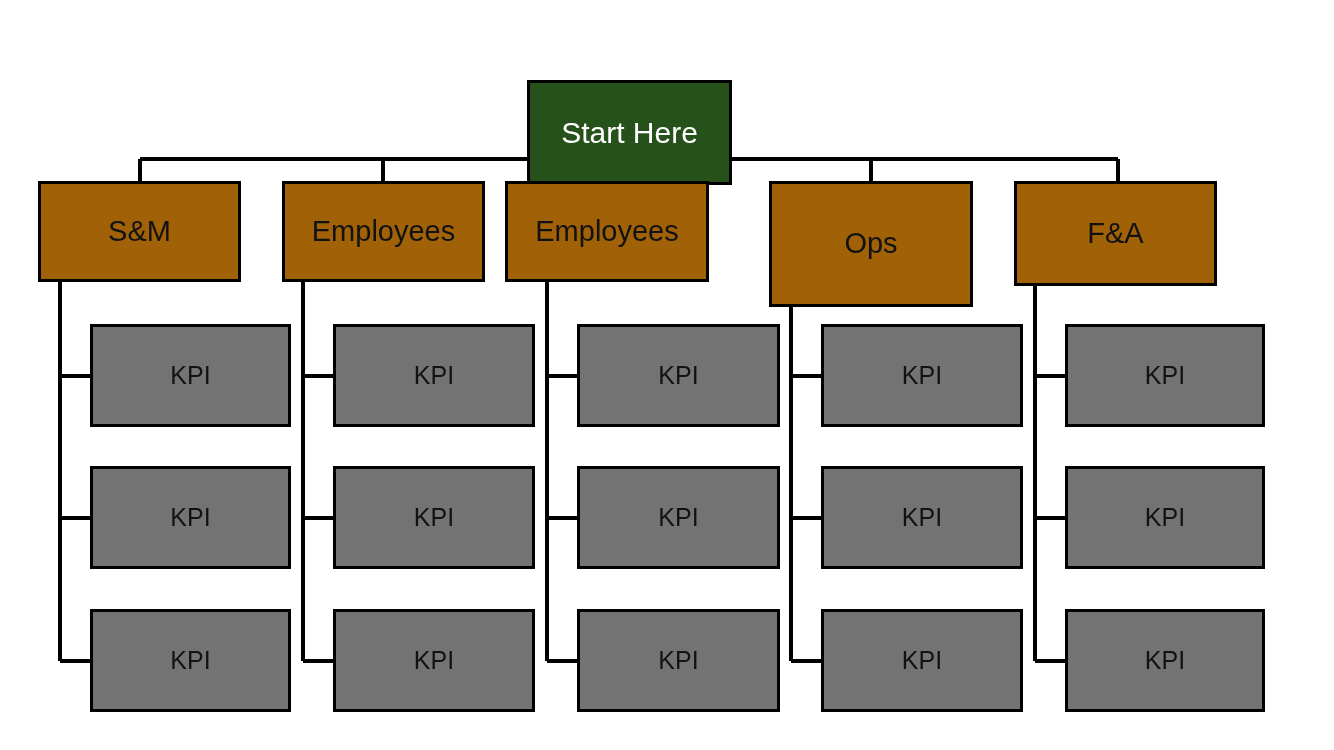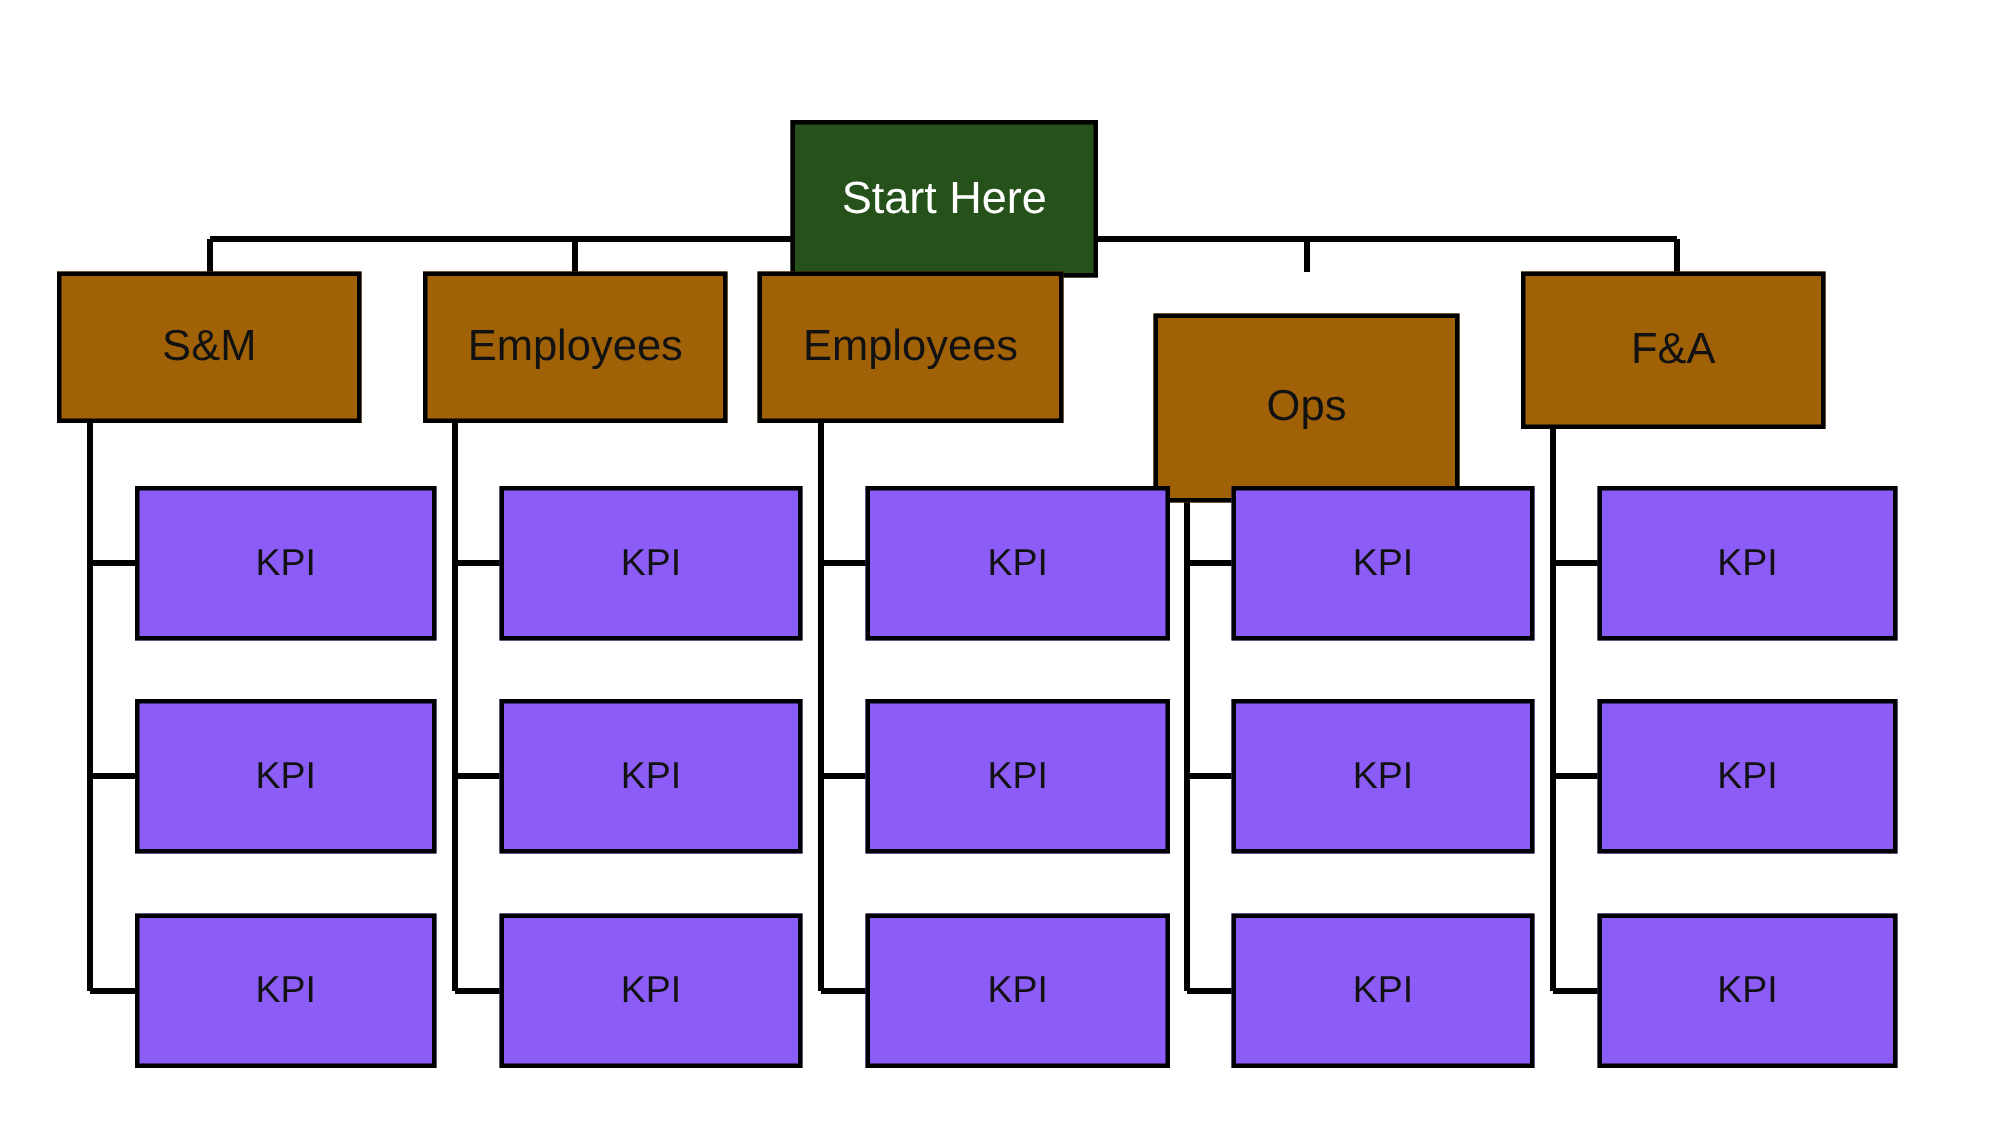--- a/index.html
+++ b/index.html
@@ -39,21 +39,21 @@
     background: #27511a;
     color: #ffffff;
     font-size: 30px;
   }
   .node-category {
     background: #a16207;
     color: #121212;
     font-size: 29px;
   }
   .node-kpi {
-    background: #8b5cf6;
+    background: #737373;
     color: #121212;
     font-size: 25px;
   }
   .node-label {
     display: block;
     padding: 0 6px;
     white-space: nowrap;
   }
 </style>
 </head>
@@ -100,21 +100,21 @@
   <div id="category-layer">
       <div class="node node-category" style="left: 38px; top: 181px; width: 203px; height: 101px;">
         <span class="node-label">S&amp;M</span>
       </div>
       <div class="node node-category" style="left: 282px; top: 181px; width: 203px; height: 101px;">
         <span class="node-label">Employees</span>
       </div>
       <div class="node node-category" style="left: 505px; top: 181px; width: 204px; height: 101px;">
         <span class="node-label">Employees</span>
       </div>
-      <div class="node node-category" style="left: 769px; top: 181px; width: 204px; height: 126px; margin-top: 28px;">
+      <div class="node node-category" style="left: 769px; top: 181px; width: 204px; height: 126px;">
         <span class="node-label">Ops</span>
       </div>
       <div class="node node-category" style="left: 1014px; top: 181px; width: 203px; height: 105px;">
         <span class="node-label">F&amp;A</span>
       </div>
     </div>
   <div id="kpi-layer">
       <div class="node node-kpi" style="left: 90px; top: 324px; width: 201px; height: 103px;">
         <span class="node-label">KPI</span>
       </div>

